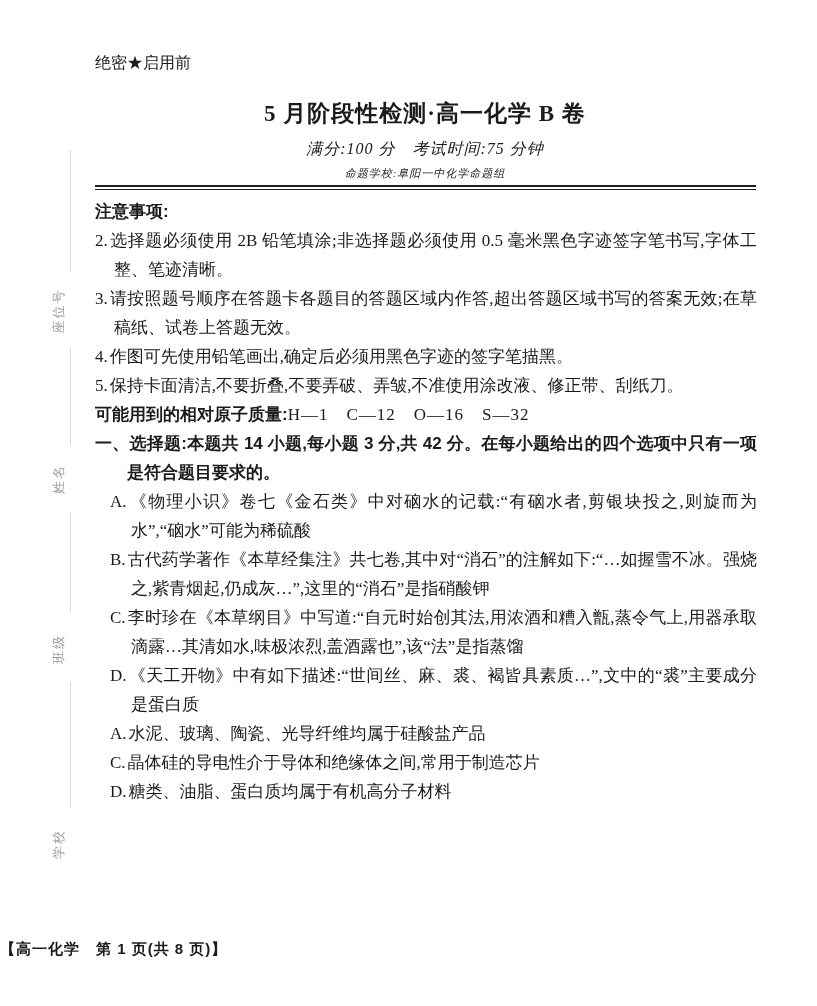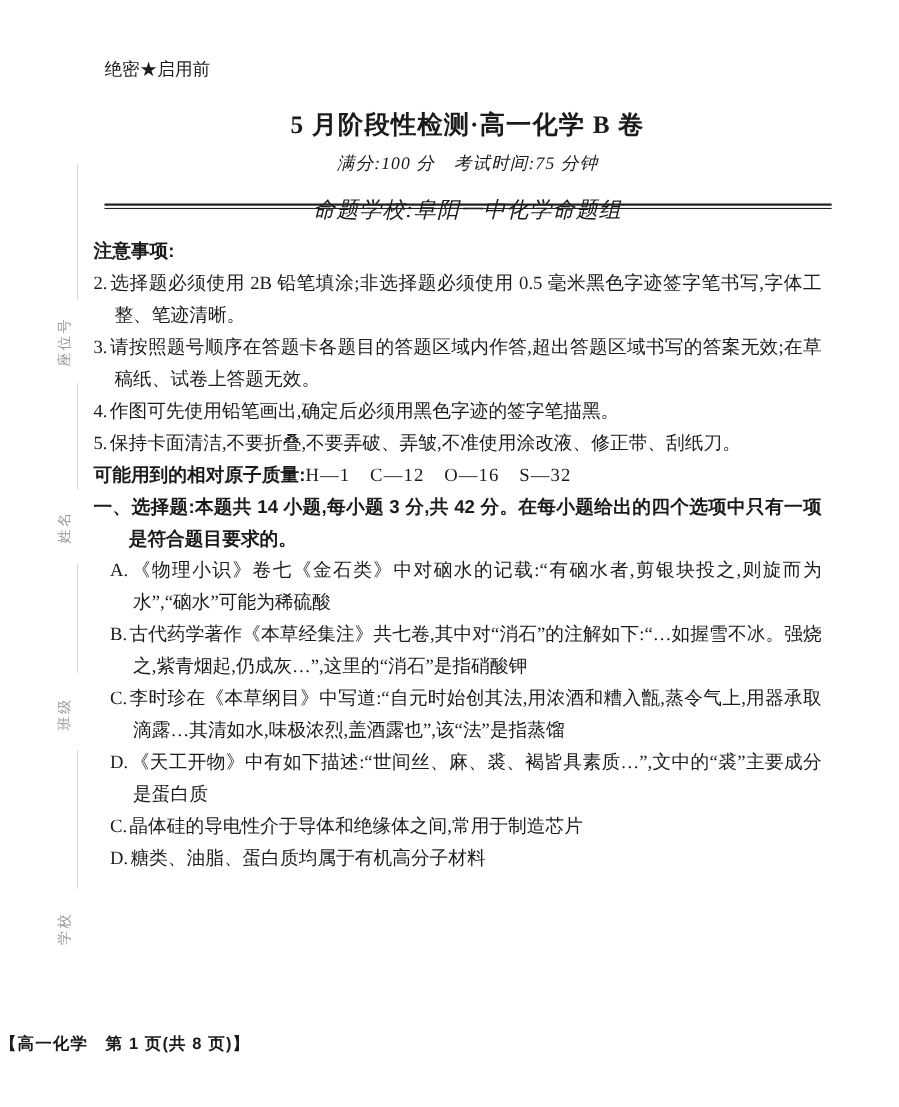--- a/index.html
+++ b/index.html
@@ -16,30 +16,30 @@
   .seal-label{
     position:absolute;color:#999999;font-size:13px;letter-spacing:2px;
     transform:rotate(-90deg);transform-origin:center center;white-space:nowrap;
   }
 
   
   #classification{position:absolute;left:95px;top:53px;font-size:16px;}
   #header{position:absolute;left:95px;top:0;width:660px;text-align:center;}
   #page-title{position:absolute;top:98px;width:100%;font-size:23px;font-weight:bold;letter-spacing:1px;}
   #score-line{position:absolute;top:139px;width:100%;font-size:16px;letter-spacing:1px;}
-  #school-line{position:absolute;top:177px;width:100%;font-size:20px;letter-spacing:1px;}
+  #school-line{position:absolute;top:166px;width:100%;font-size:11px;letter-spacing:1px;}
   #header-rule{
     position:absolute;left:95px;top:185px;width:661px;height:2px;
     border-top:2.5px solid #1f1f1f;border-bottom:1.5px solid #1f1f1f;
   }
 
   
   #main{
-    position:absolute;left:85px;top:197px;width:662px;
-    font-size:17px;line-height:29px;text-align:justify;word-break:break-all;margin-top:17px;
+    position:absolute;left:95px;top:197px;width:662px;
+    font-size:17px;line-height:29px;text-align:justify;word-break:break-all;
   }
   .notice-heading{font-size:17px;}
   .notice-item,.question{padding-left:19px;text-indent:-19px;}
   .section-heading{padding-left:32px;text-indent:-32px;font-size:17px;}
   .options{margin-left:15px;}
   .option{padding-left:21px;text-indent:-21px;}
   .num{margin-right:2px;}
   .mass-label{font-size:17px;}
   .mass-values{letter-spacing:1px;}
 
@@ -105,20 +105,23 @@
     <div class="option">
       <span class="num">C.</span><span>李时珍在《本草纲目》中写道:“自元时始创其法,用浓酒和糟入甑,蒸令气上,用器承取滴露…其清如水,味极浓烈,盖酒露也”,该“法”是指蒸馏</span>
     </div>
     <div class="option">
       <span class="num">D.</span><span>《天工开物》中有如下描述:“世间丝、麻、裘、褐皆具素质…”,文中的“裘”主要成分是蛋白质</span>
     </div>
   </div>
 
   <div class="options">
     <div class="option">
+      <span class="num">A.</span><span>水泥、玻璃、陶瓷、光导纤维均属于硅酸盐产品</span>
+    </div>
+    <div class="option">
       <span class="num">C.</span><span>晶体硅的导电性介于导体和绝缘体之间,常用于制造芯片</span>
     </div>
     <div class="option">
       <span class="num">D.</span><span>糖类、油脂、蛋白质均属于有机高分子材料</span>
     </div>
   </div>
 
 </div>
 
 <div id="footer" class="hei">【高一化学　第 1 页(共 8 页)】</div>

